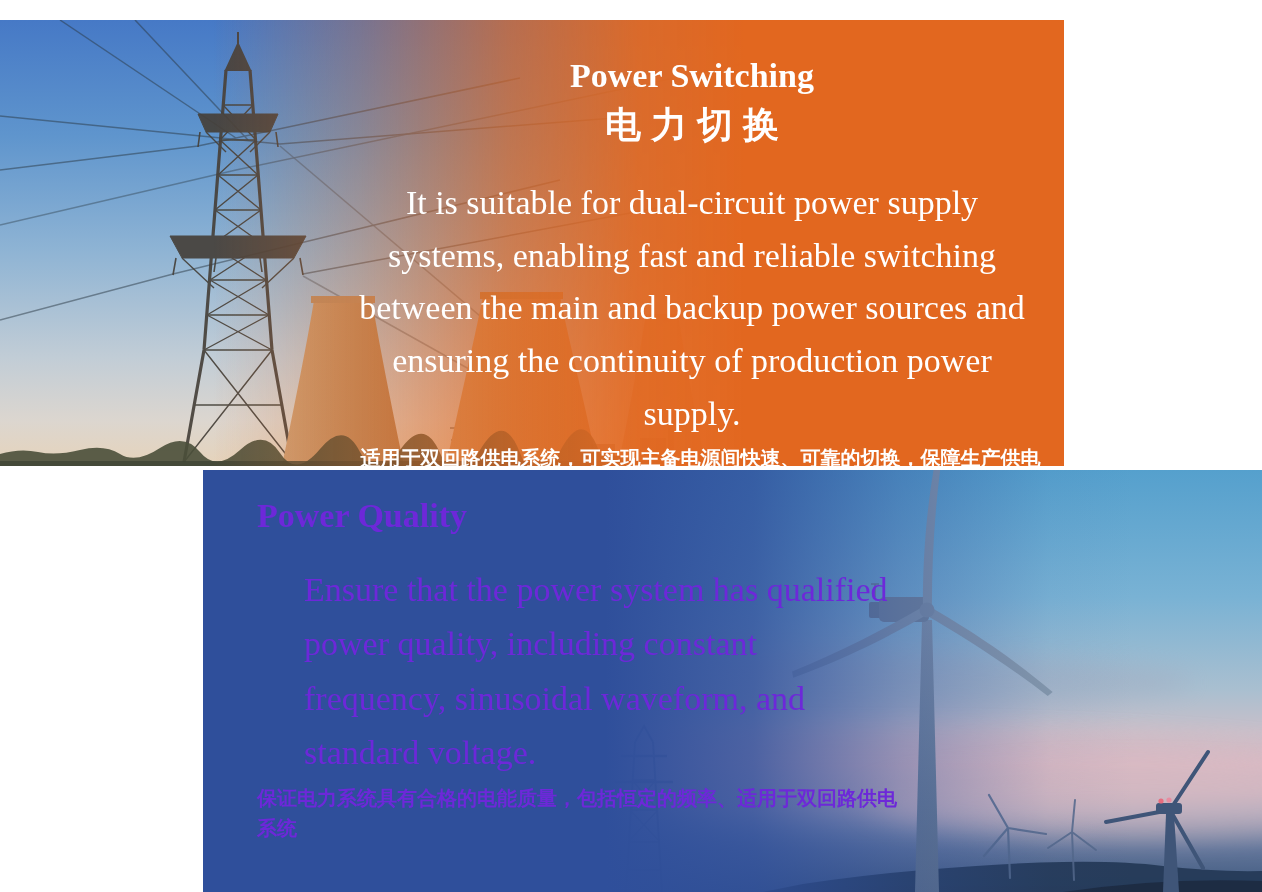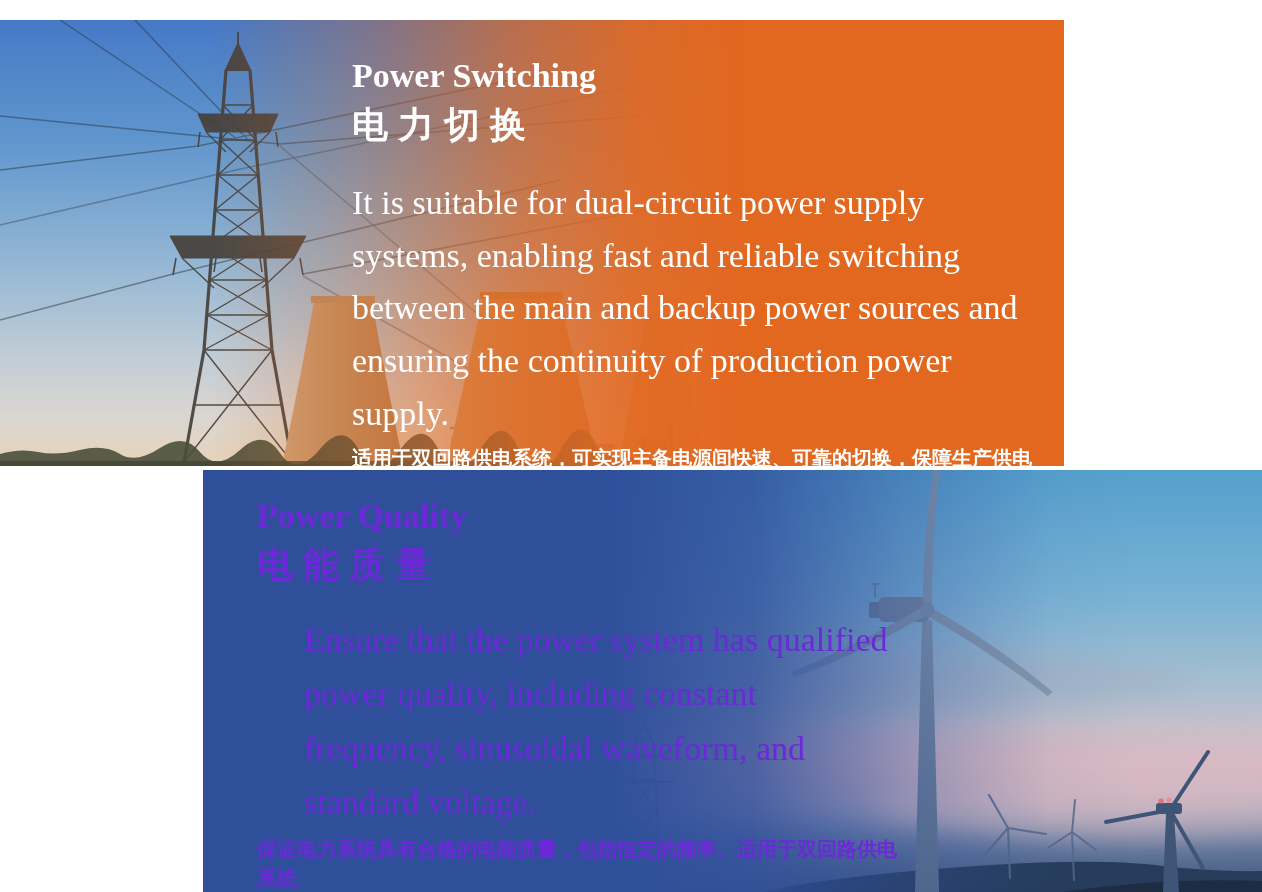--- a/index.html
+++ b/index.html
@@ -18,21 +18,21 @@
     position:absolute;inset:0;
     background:linear-gradient(to right,
       rgba(227,105,33,0) 20%,
       rgba(227,105,33,0.32) 34%,
       rgba(227,105,33,0.72) 48%,
       rgba(227,105,33,0.94) 60%,
       #e2671f 70%,#e2671f 100%);
   }
   #panel-switching .text-block{
     position:absolute;top:36px;right:32px;width:680px;
-    text-align:left;color:#ffffff;
+    text-align:center;color:#ffffff;
   }
   
   #panel-quality{left:203px;top:470px;width:1059px;height:422px;}
   #panel-quality .photo-base{
     position:absolute;inset:0;
     background:linear-gradient(180deg,#55a0cd 0%,#79b2d4 30%,#a9bfd0 52%,#c9bfc9 62%,#d6bcc4 70%,#9aa3bb 80%,#61759a 90%,#3d577c 100%);
   }
   #panel-quality .tint-overlay{
     position:absolute;inset:0;
     background:linear-gradient(to right,
@@ -190,17 +190,16 @@
         <path transform="translate(724,140) rotate(242)" d="M-4,2 C-6,-42 -5,-96 3,-150 L9,-148 C4,-98 3,-46 5,2 Z"></path>
       </g>
       <circle cx="724" cy="140" r="7.5" fill="#7e90a4"></circle>
     </g>
   </svg>
 
   <div class="tint-overlay"></div>
 
   <div class="text-block">
     <div class="title-en">Power Quality</div>
-    <div class="title-zh">电能质量</div>
     <div class="body-en">Ensure that the power system has qualified power quality, including constant frequency, sinusoidal waveform, and standard voltage.</div>
     <div class="body-zh">保证电力系统具有合格的电能质量，包括恒定的频率、适用于双回路供电系统</div>
   </div>
 </section>
 
 </body></html>

